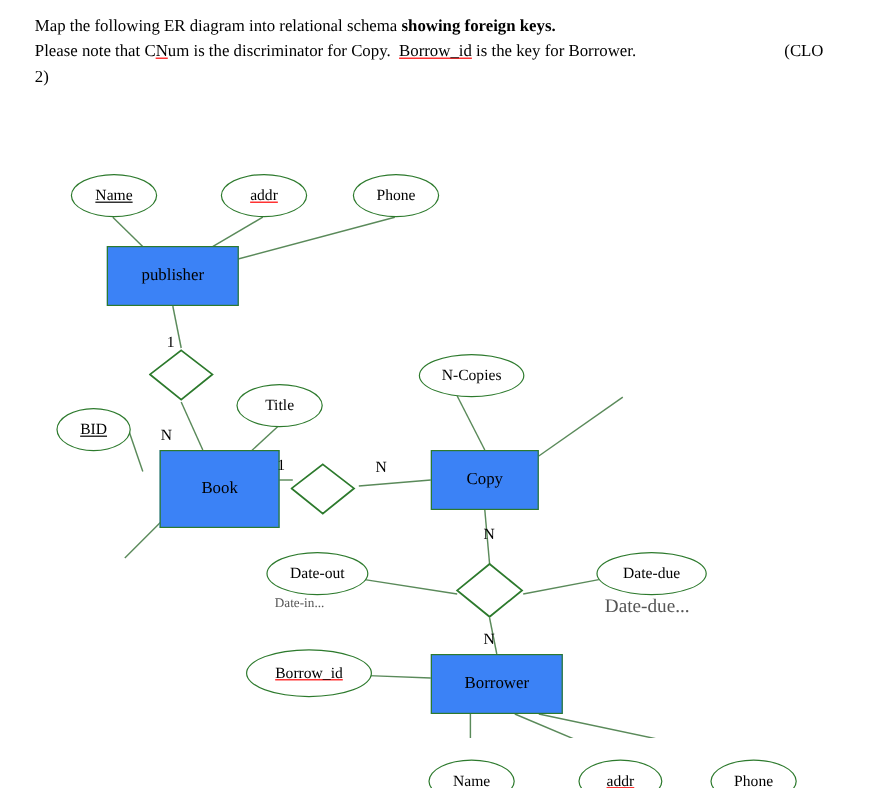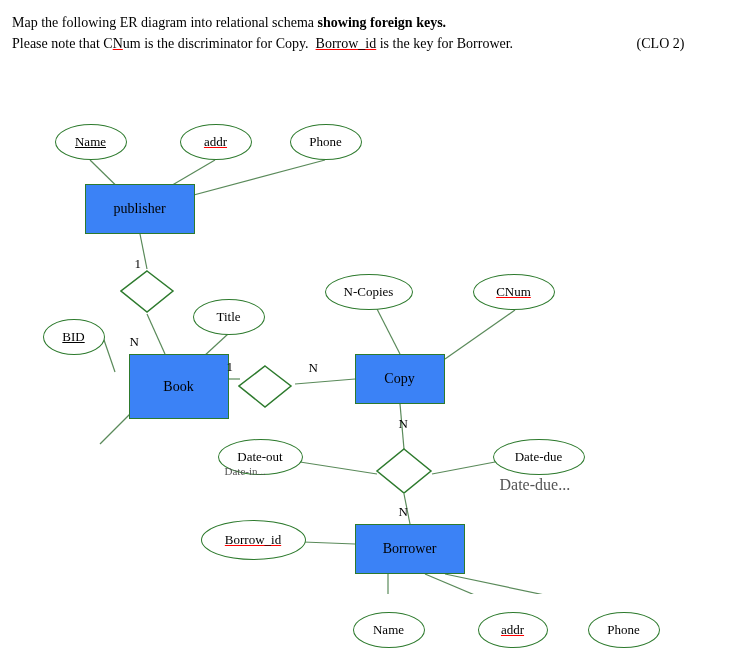--- a/index.html
+++ b/index.html
@@ -5,21 +5,21 @@
     * { box-sizing: border-box; margin: 0; padding: 0; }
     body {
       background: #fff;
       font-family: 'Times New Roman', Times, serif;
       font-size: 14px;
       width: 729px;
       min-height: 657px;
       position: relative;
     }
     .page {
-      padding: 12px 12px;
+      padding: 12px 29px;
       position: relative;
     }
     .instructions {
       margin-bottom: 10px;
       line-height: 1.5;
       color: #000;
     }
     .instructions b { font-weight: bold; }
     .clo { margin-left: 120px; }
 
@@ -162,31 +162,28 @@
       <span>Phone</span>
     </div>
 
     <div class="ellipse" style="left:18px;top:255px;width:62px;height:36px;">
       <span style="text-decoration:underline;">BID</span>
     </div>
     <div class="ellipse" style="left:168px;top:235px;width:72px;height:36px;">
       <span>Title</span>
     </div>
 
-    <div class="ellipse" style="left:300px;top:210px;width:88px;height:36px;">
+    <div class="ellipse" style="left:320px;top:210px;width:88px;height:36px;">
       <span>N-Copies</span>
-    </div>
-    <div class="ellipse" style="left:448px;top:210px;width:82px;height:36px;">
-      <span style="text-decoration:underline;text-decoration-color:red;">CNum</span>
     </div>
 
     <div class="ellipse" style="left:193px;top:375px;width:85px;height:36px;">
       <span>Date-out</span>
     </div>
-    <div style="position:absolute;left:200px;top:401px;font-size:11px;color:#555;">Date-in...</div>
+    <div style="position:absolute;left:200px;top:412px;font-size:11px;color:#555;">Date-in...</div>
 
     <div class="ellipse" style="left:468px;top:375px;width:92px;height:36px;">
       <span>Date-due</span>
     </div>
     <div style="position:absolute;left:475px;top:412px;font-size:16px;color:#555;">Date-due...</div>
 
     <div class="ellipse" style="left:176px;top:456px;width:105px;height:40px;">
       <span style="text-decoration:underline;text-decoration-color:red;">Borrow_id</span>
     </div>
     <div class="ellipse" style="left:328px;top:548px;width:72px;height:36px;">

